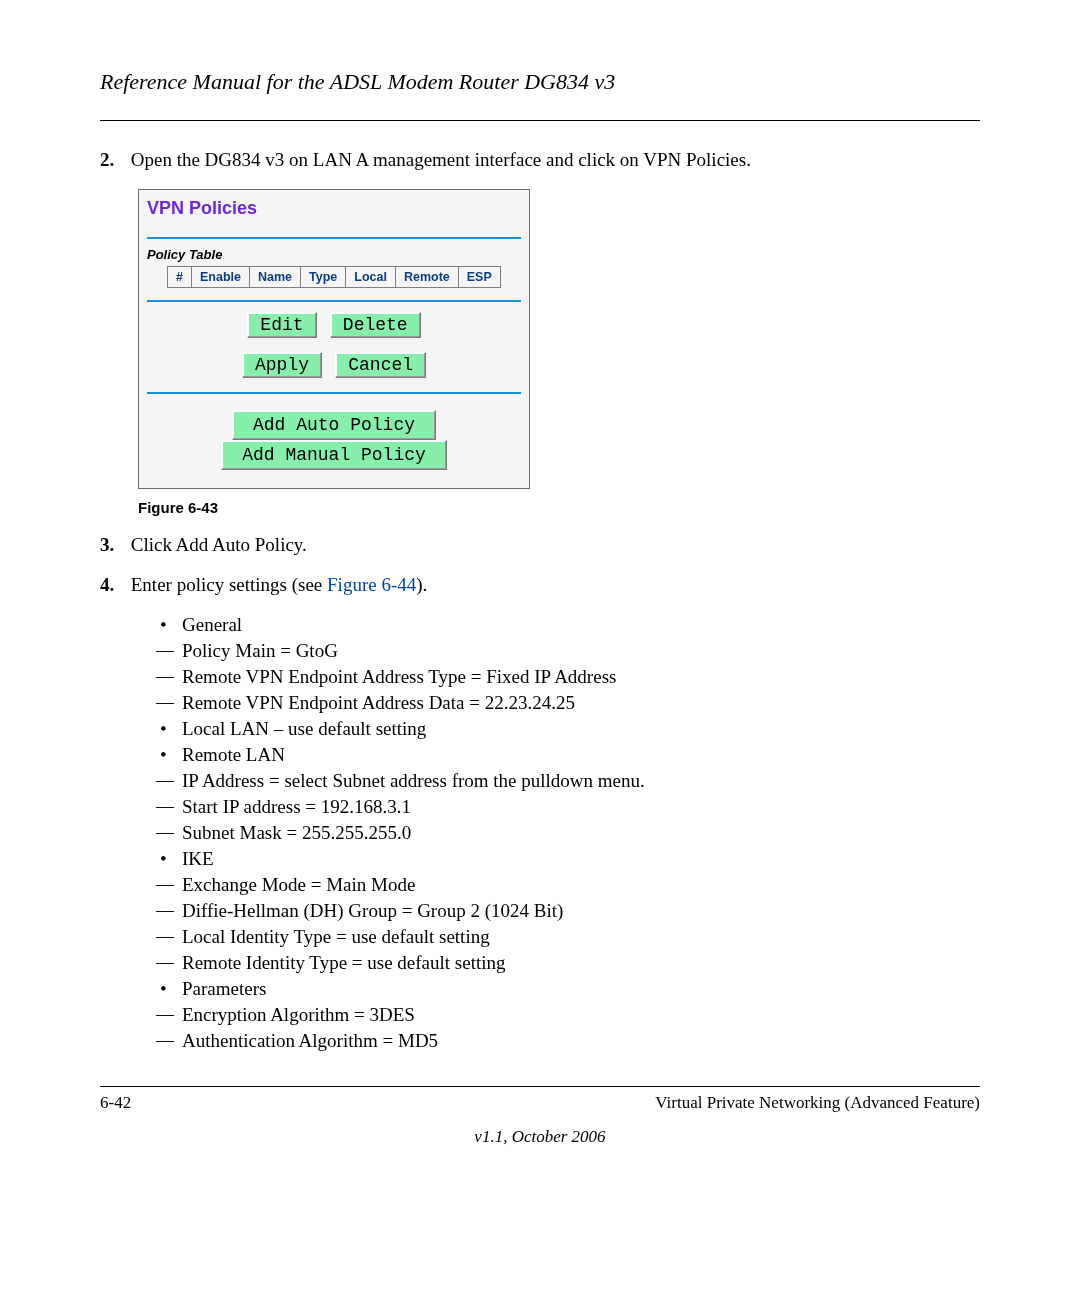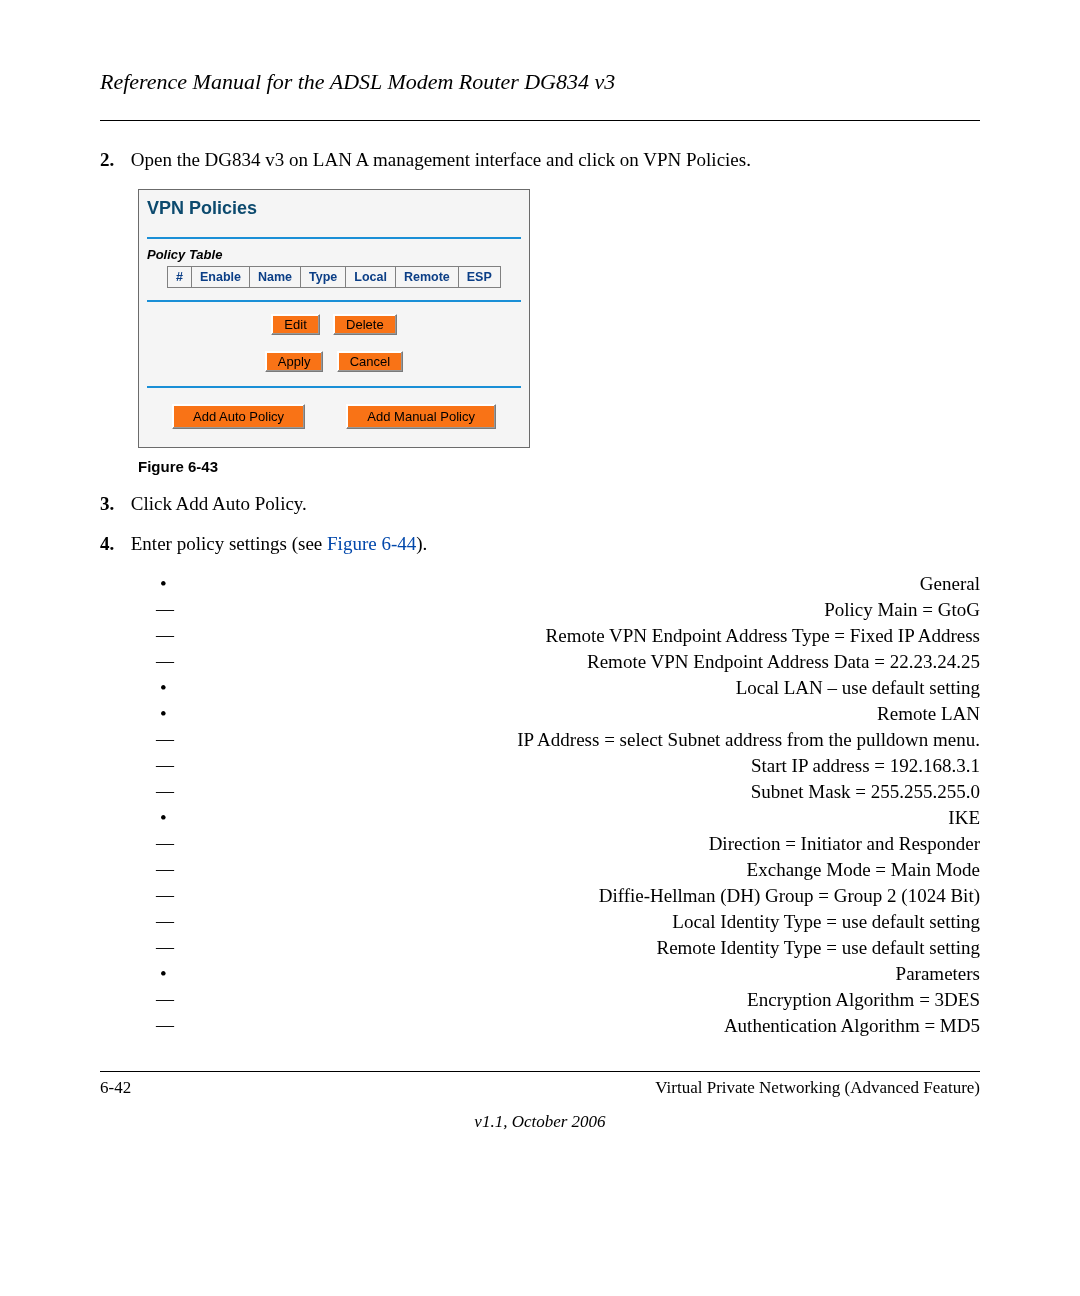--- a/index.html
+++ b/index.html
@@ -47,21 +47,21 @@
   .panel {
     width: 390px;
     border: 1px solid #6b6b6b;
     background: #f5f5f5;
     font-family: Arial, Helvetica, sans-serif;
   }
   .panel-inner {
     padding: 6px 8px 10px 8px;
   }
   .panel-title {
-    color: #0c4a6e;
+    color: #6d28d9;
     font-weight: bold;
     font-size: 18px;
     padding: 2px 0 18px 0;
   }
   .accent-rule {
     height: 2px;
     background: #1a8fd6;
     margin: 0 0 8px 0;
   }
   .section-label {
@@ -85,23 +85,23 @@
     padding: 3px 8px;
     background: #f5f5f5;
     text-align: center;
   }
   .btn-row {
     text-align: center;
     margin: 10px 0 14px 0;
   }
   .winbtn {
     display: inline-block;
-    font-family: Liberation Sans, sans-serif;
-    font-size: 13px;
-    background: #f97316;
+    font-family: Liberation Mono, monospace;
+    font-size: 18px;
+    background: #86efac;
     border: 1px solid #7a7a7a;
     border-top-color: #ffffff;
     border-left-color: #ffffff;
     padding: 2px 12px;
     margin: 0 4px;
     color: #000;
     box-shadow: inset -1px -1px 0 #999, inset 1px 1px 0 #fff;
   }
   .bigbtn {
     padding: 4px 20px;
@@ -110,21 +110,20 @@
   .footer-btn-row {
     text-align: center;
     padding: 8px 0 8px 0;
   }
 
   
   .sublist {
     margin: 4px 0 0 60px;
     padding: 0;
     list-style: none;
-    text-align: right;
   }
   .sublist li {
     margin: 4px 0;
     position: relative;
     padding-left: 22px;
   }
   .sublist li.bullet::before {
     content: "•";
     position: absolute;
     left: 0;
@@ -220,21 +219,20 @@
     <li class="bullet">General</li>
     <li class="dash">Policy Main = GtoG</li>
     <li class="dash">Remote VPN Endpoint Address Type = Fixed IP Address</li>
     <li class="dash">Remote VPN Endpoint Address Data = 22.23.24.25</li>
     <li class="bullet">Local LAN – use default setting</li>
     <li class="bullet">Remote LAN</li>
     <li class="dash">IP Address = select Subnet address from the pulldown menu.</li>
     <li class="dash">Start IP address = 192.168.3.1</li>
     <li class="dash">Subnet Mask = 255.255.255.0</li>
     <li class="bullet">IKE</li>
-    <li class="dash">Direction = Initiator and Responder</li>
     <li class="dash">Exchange Mode = Main Mode</li>
     <li class="dash">Diffie-Hellman (DH) Group = Group 2 (1024 Bit)</li>
     <li class="dash">Local Identity Type = use default setting</li>
     <li class="dash">Remote Identity Type = use default setting</li>
     <li class="bullet">Parameters</li>
     <li class="dash">Encryption Algorithm = 3DES</li>
     <li class="dash">Authentication Algorithm = MD5</li>
   </ul>
 
   <div class="page-footer">

